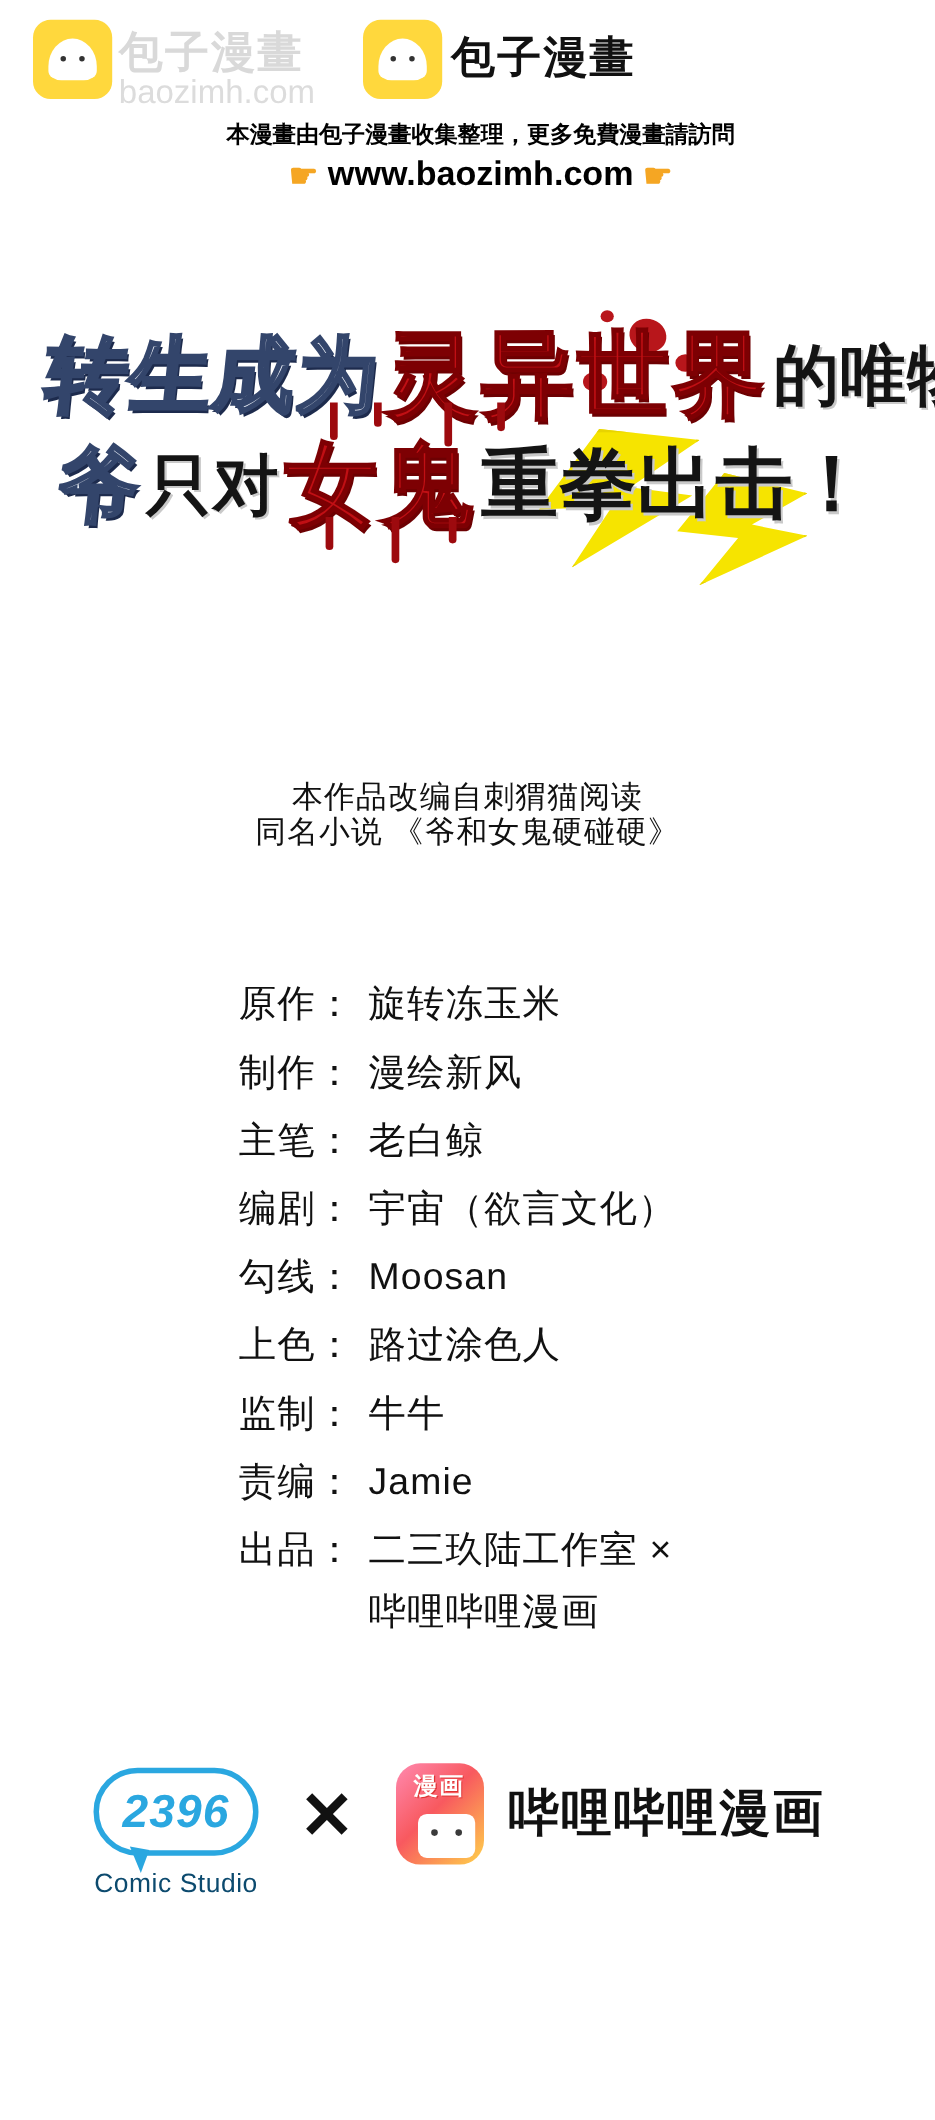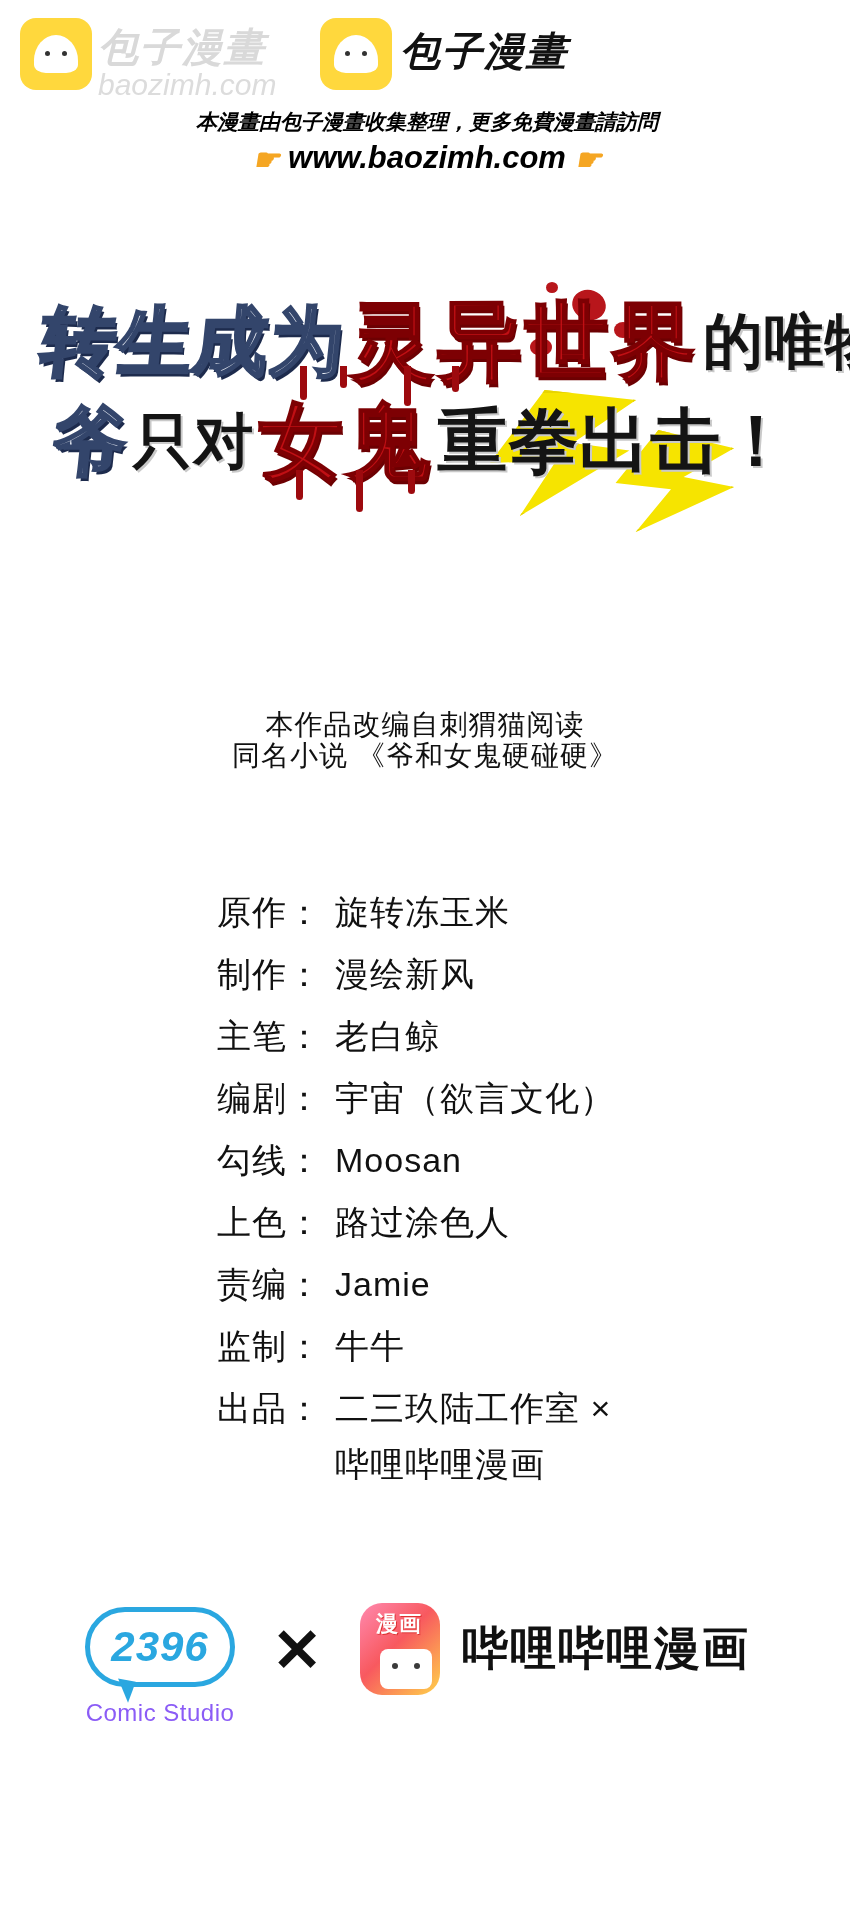--- a/index.html
+++ b/index.html
@@ -12,24 +12,23 @@
     height: 1927px;
     position: relative;
     font-family: "Liberation Sans", sans-serif;
     color: #1a1a1a;
     overflow: hidden;
   }
 
   
   .banner {
     position: absolute;
-    top: 0; left: 2px;
+    top: 0; left: 12px;
     width: 690px;
     height: 180px;
-    font-style: italic;
   }
   .wm-logo {
     position: absolute;
     width: 72px; height: 72px;
     border-radius: 16px;
     background: #ffd83d;
     display: flex;
     align-items: center;
     justify-content: center;
   }
@@ -257,21 +256,21 @@
   .studio .bubble span {
     font-size: 42px;
     font-weight: bold;
     font-style: italic;
     color: #2aa7e0;
     letter-spacing: 1px;
   }
   .studio .studio-name {
     margin-top: 12px;
     font-size: 24px;
-    color: #8b5cf6;
+    color: #0c4a6e;
     letter-spacing: 0.5px;
   }
   .cross {
     position: absolute;
     top: 20px; left: 272px;
     font-size: 60px;
     font-weight: bold;
     color: #111;
   }
   .bili {
@@ -401,26 +400,26 @@
   </div>
   <div class="credit-row">
     <span class="credit-label">勾线：</span>
     <span class="credit-value">Moosan</span>
   </div>
   <div class="credit-row">
     <span class="credit-label">上色：</span>
     <span class="credit-value">路过涂色人</span>
   </div>
   <div class="credit-row">
+    <span class="credit-label">监制：</span>
+    <span class="credit-value">牛牛</span>
+  </div>
+  <div class="credit-row">
     <span class="credit-label">责编：</span>
     <span class="credit-value">Jamie</span>
-  </div>
-  <div class="credit-row">
-    <span class="credit-label">监制：</span>
-    <span class="credit-value">牛牛</span>
   </div>
   <div class="credit-row">
     <span class="credit-label">出品：</span>
     <span class="credit-value">二三玖陆工作室 ×</span>
   </div>
   <div class="credit-sub">哔哩哔哩漫画</div>
 </div>
 
 <div class="bottom">
 

